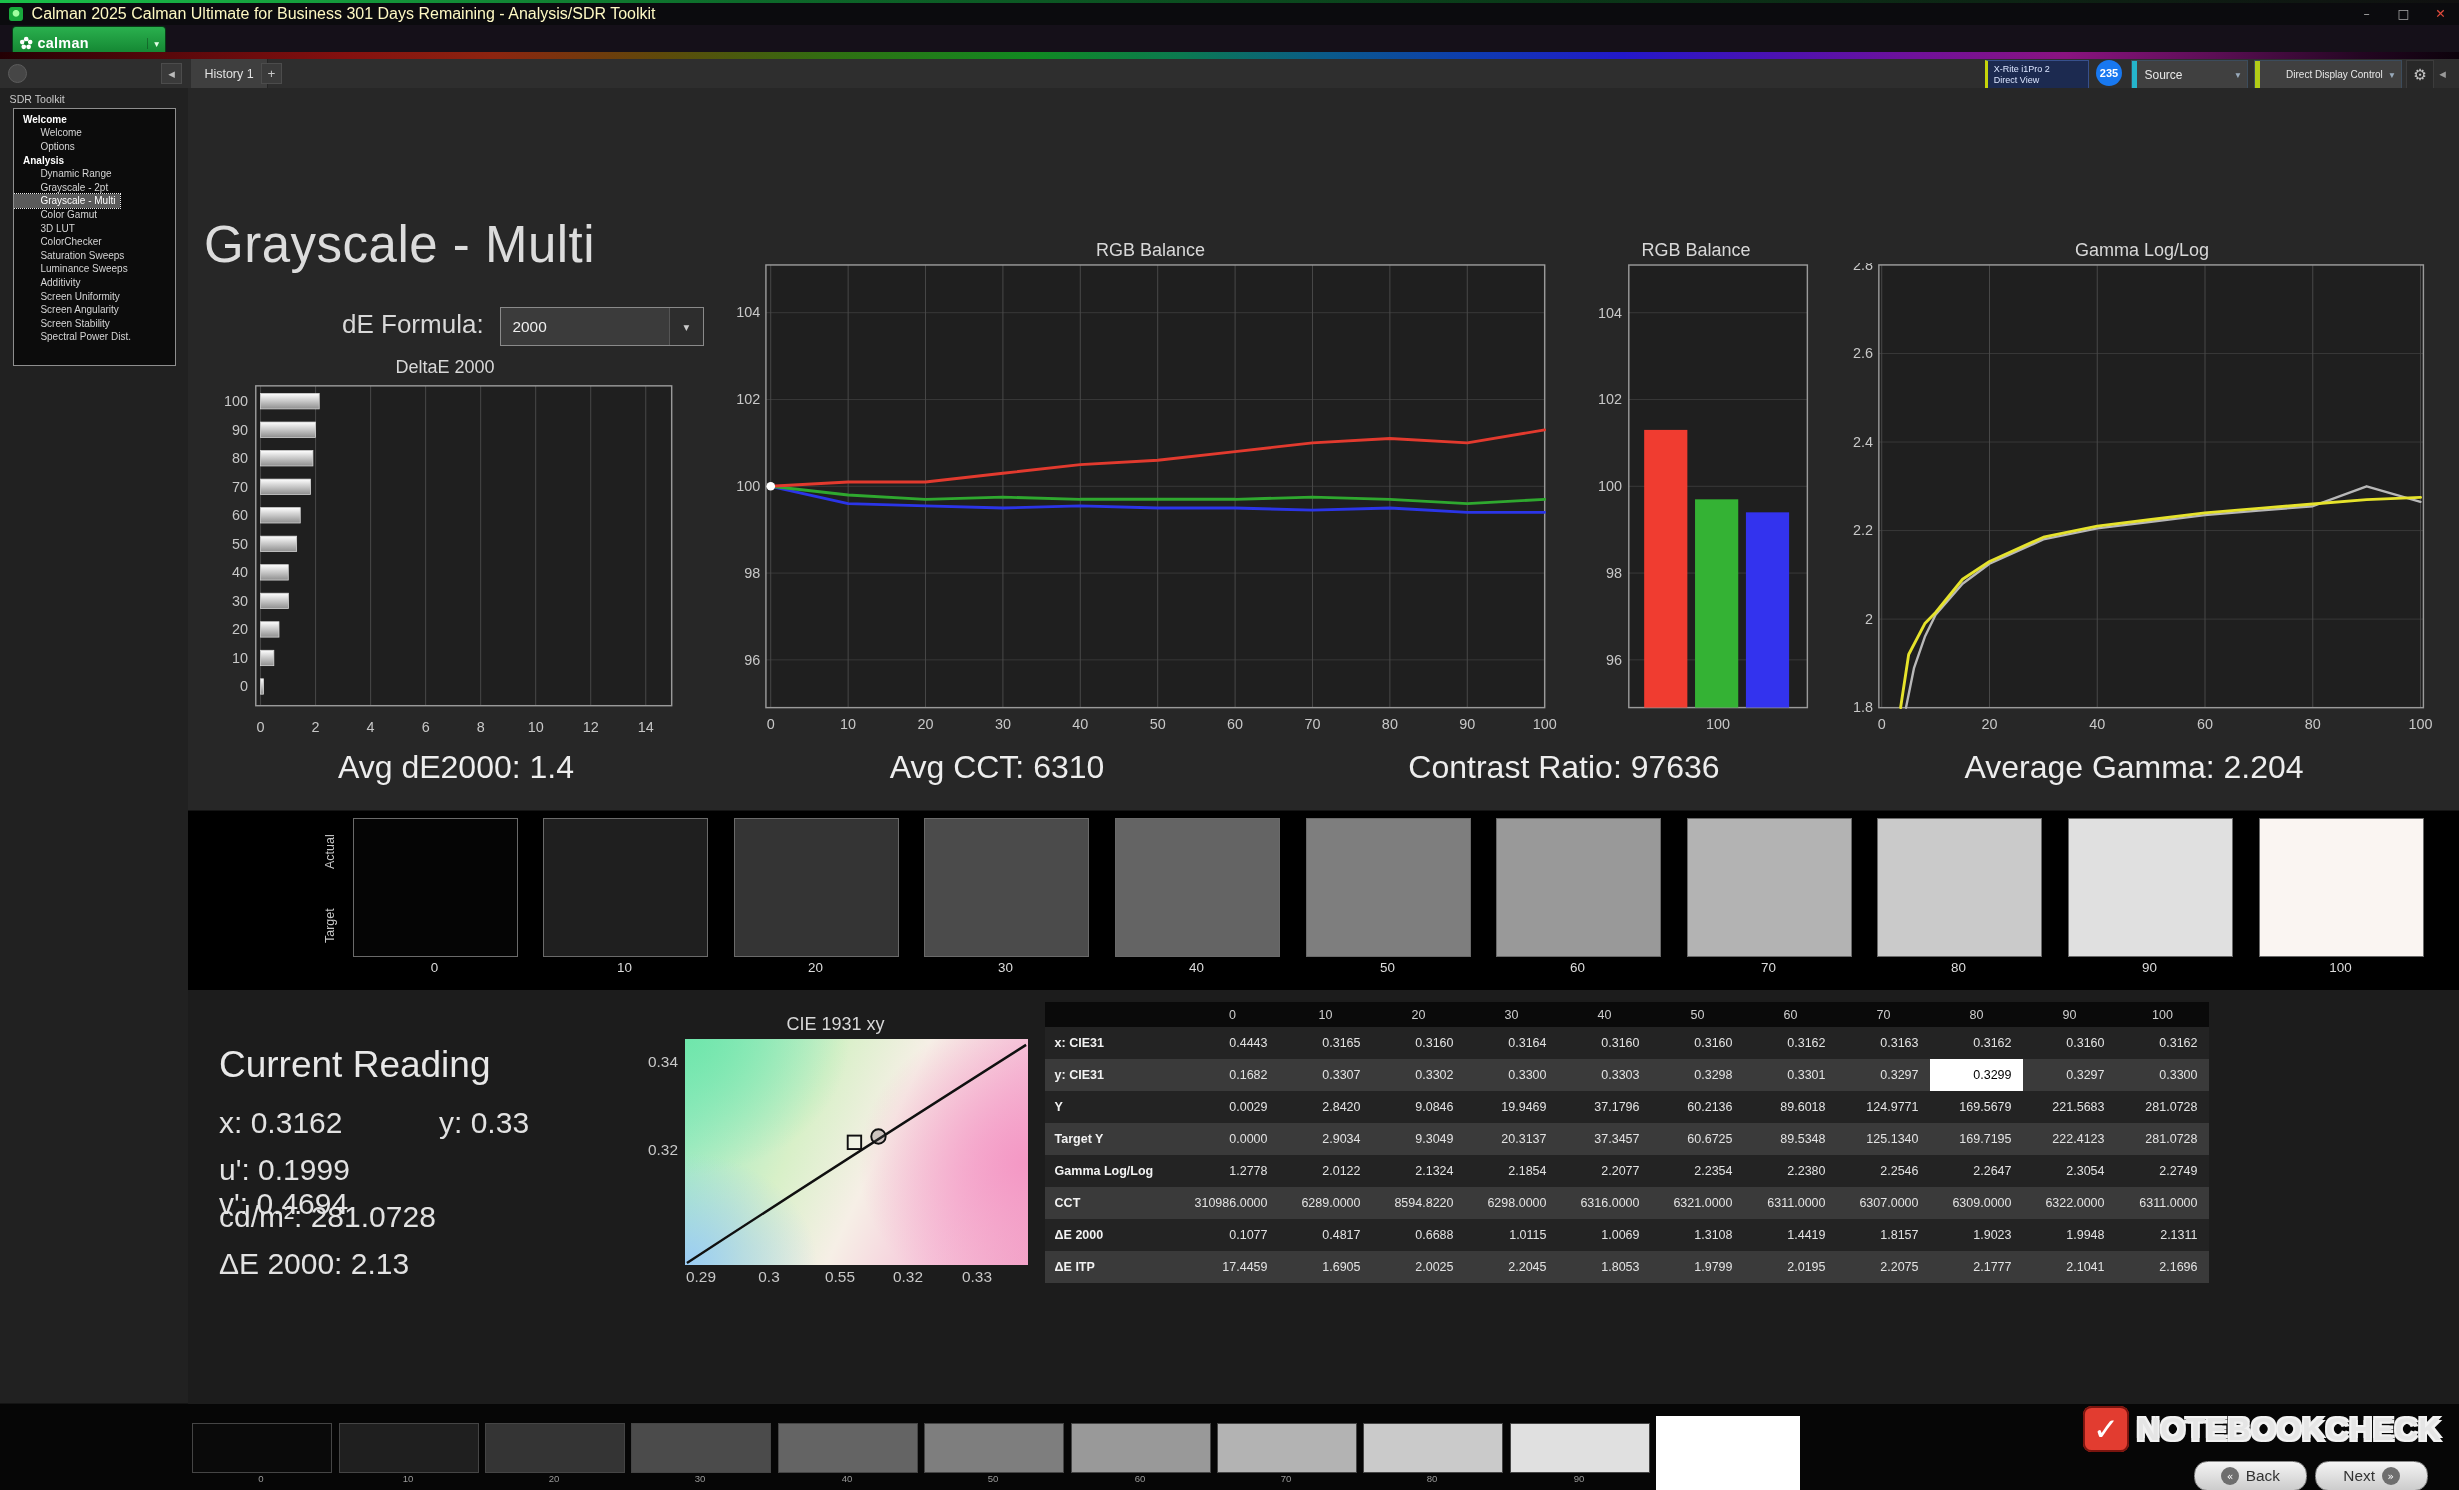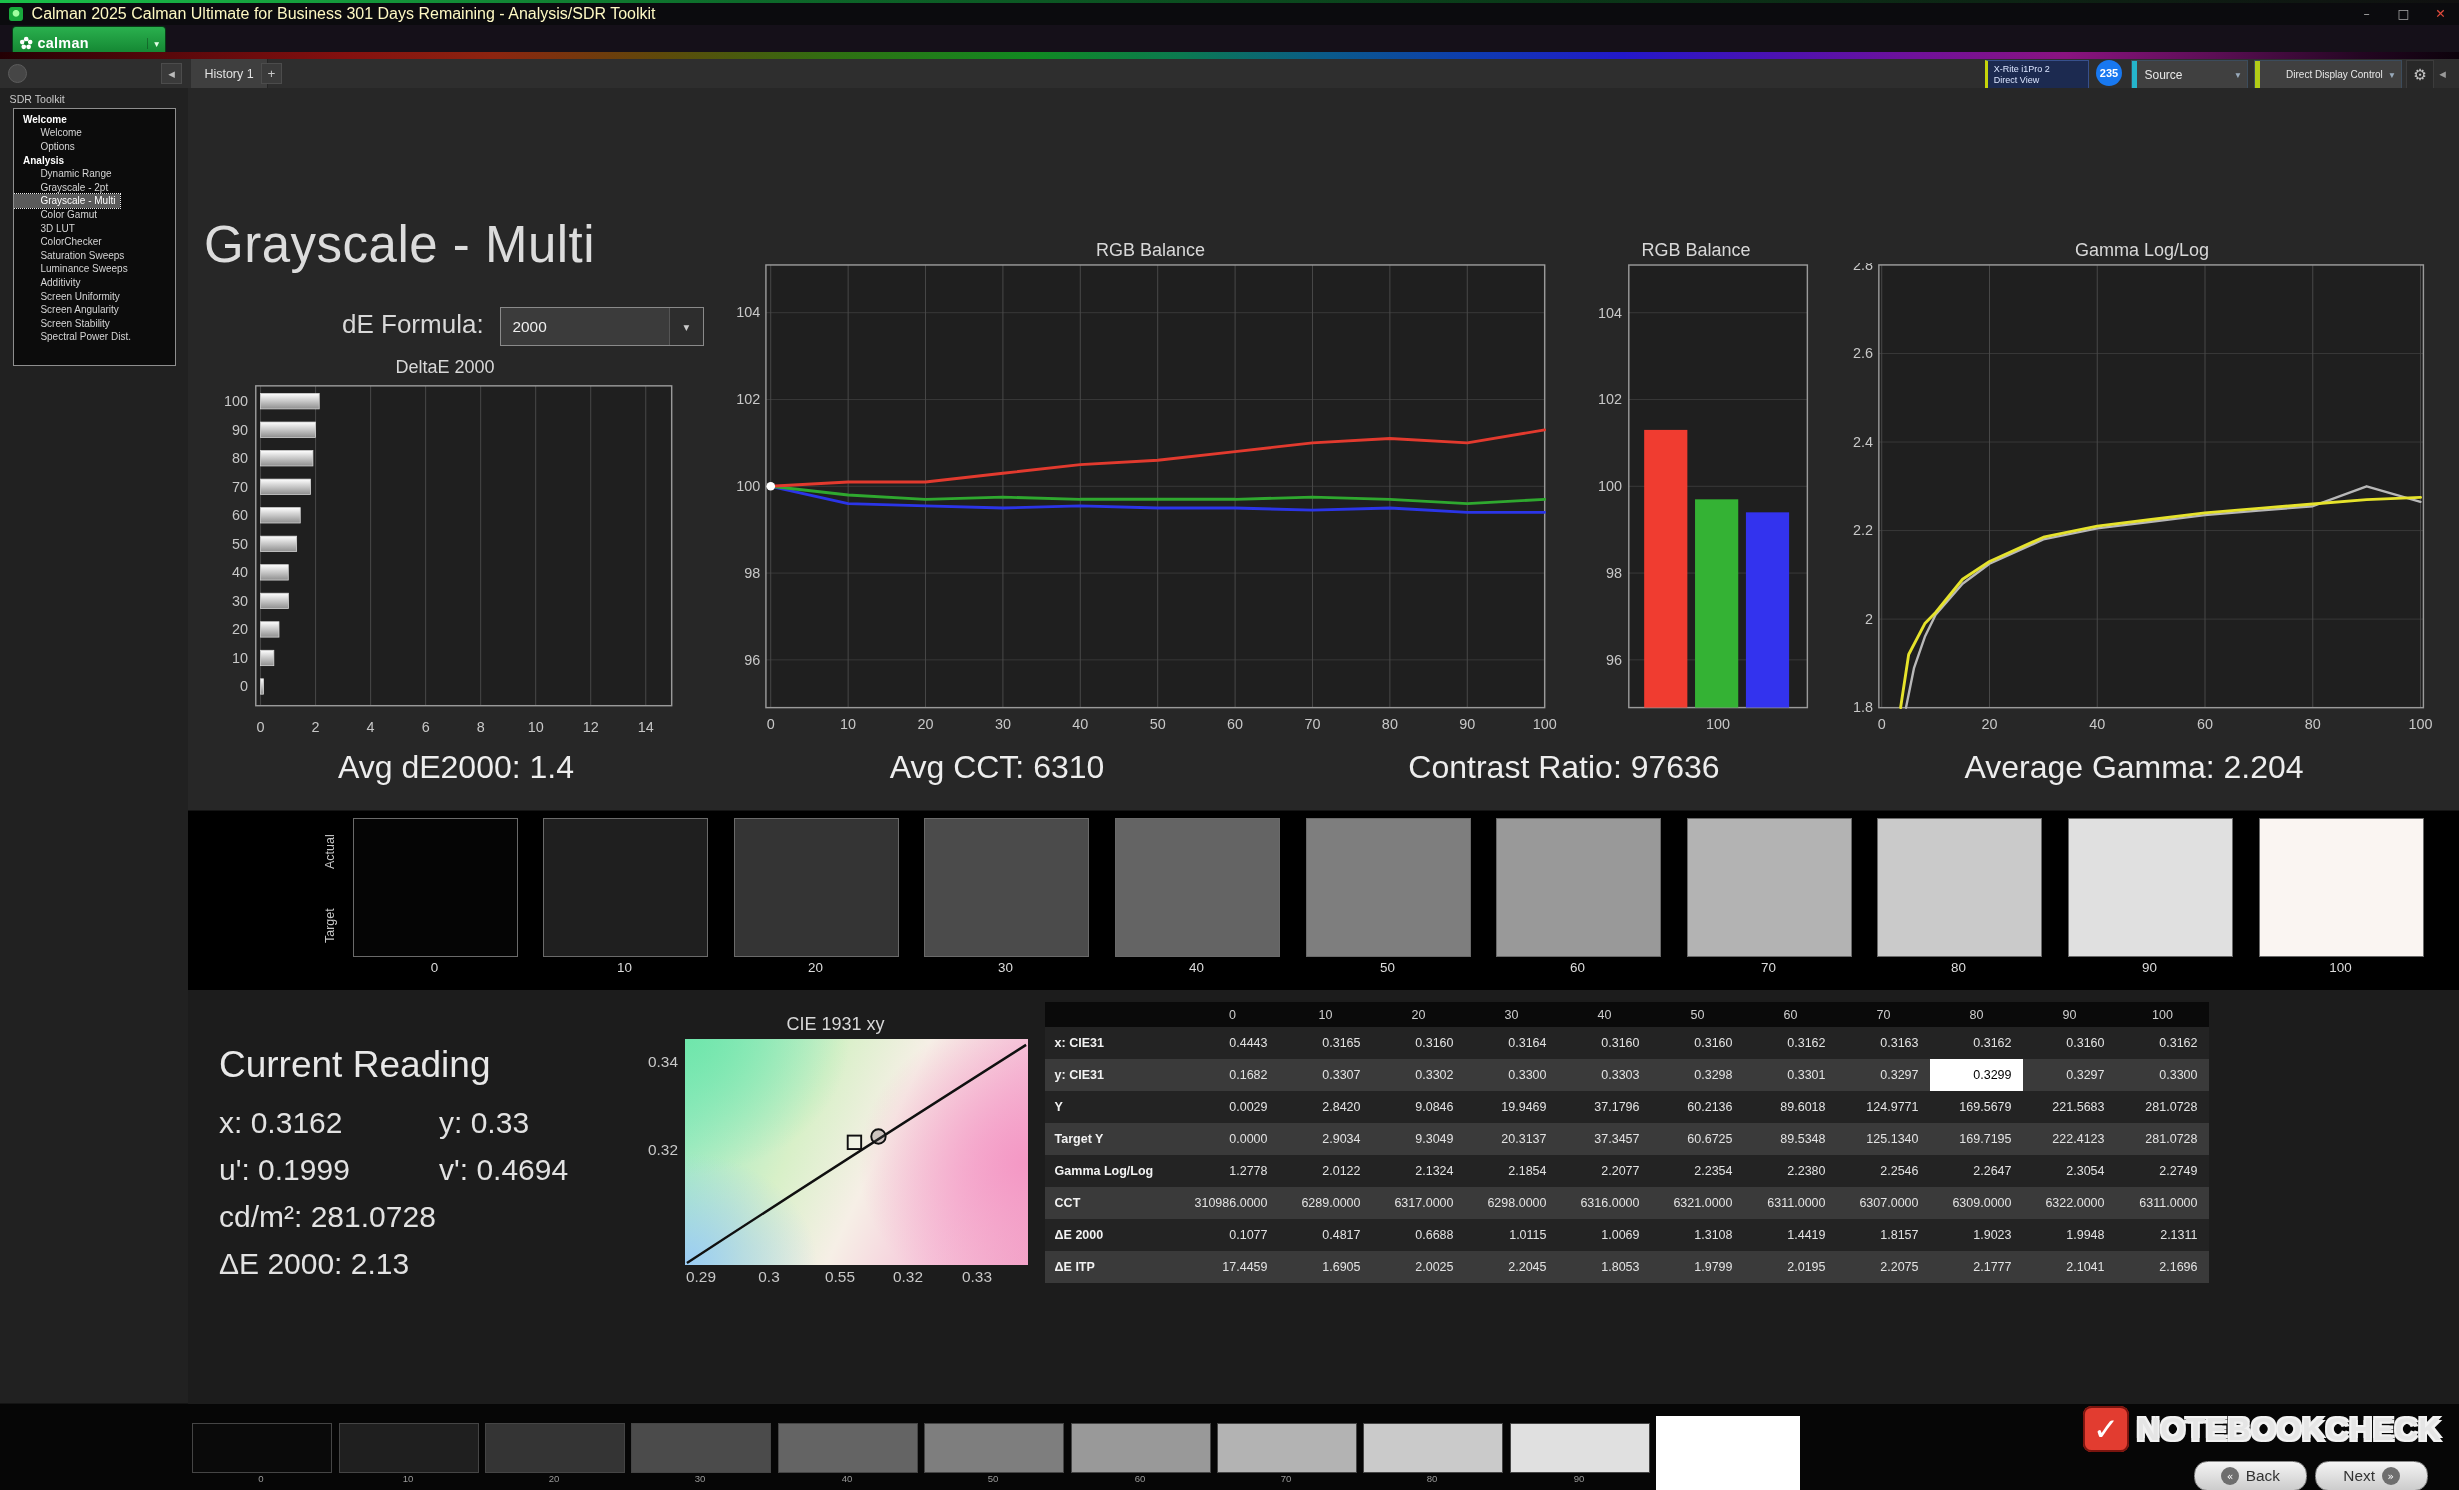--- a/index.html
+++ b/index.html
@@ -379,21 +379,21 @@
       <div class="swlab" style="left: 2068px;">90</div>
       <div class="swatch" style="left: 2259px; background: rgb(250, 245, 242);"></div>
       <div class="swlab" style="left: 2259px;">100</div>
     </div>
 
   <div id="crtitle" class="abs">Current Reading</div>
   <div class="crline" style="top:1106px;">
     <span class="crp"><span>x:</span> <span>0.3162</span></span>
     <span><span>y:</span> <span>0.33</span></span>
   </div>
-  <div class="crline" style="top:1153px;">
+  <div class="crline" style="top:1153px;flex-direction:column;">
     <span class="crp"><span>u':</span> <span>0.1999</span></span>
     <span><span>v':</span> <span>0.4694</span></span>
   </div>
   <div class="crline" style="top:1200px;">
     <span><span>cd/m²:</span> <span>281.0728</span></span>
   </div>
   <div class="crline" style="top:1247px;">
     <span><span>ΔE 2000:</span> <span>2.13</span></span>
   </div>
 
@@ -483,21 +483,21 @@
       <div class="td rowdark">2.2077</div>
       <div class="td rowdark">2.2354</div>
       <div class="td rowdark">2.2380</div>
       <div class="td rowdark">2.2546</div>
       <div class="td rowdark">2.2647</div>
       <div class="td rowdark">2.3054</div>
       <div class="td rowdark">2.2749</div>
       <div class="tl rowlight">CCT</div>
       <div class="td rowlight">310986.0000</div>
       <div class="td rowlight">6289.0000</div>
-      <div class="td rowlight">6317.0000</div>
+      <div class="td rowlight">8594.8220</div>
       <div class="td rowlight">6298.0000</div>
       <div class="td rowlight">6316.0000</div>
       <div class="td rowlight">6321.0000</div>
       <div class="td rowlight">6311.0000</div>
       <div class="td rowlight">6307.0000</div>
       <div class="td rowlight">6309.0000</div>
       <div class="td rowlight">6322.0000</div>
       <div class="td rowlight">6311.0000</div>
       <div class="tl rowdark">ΔE 2000</div>
       <div class="td rowdark">0.1077</div>

